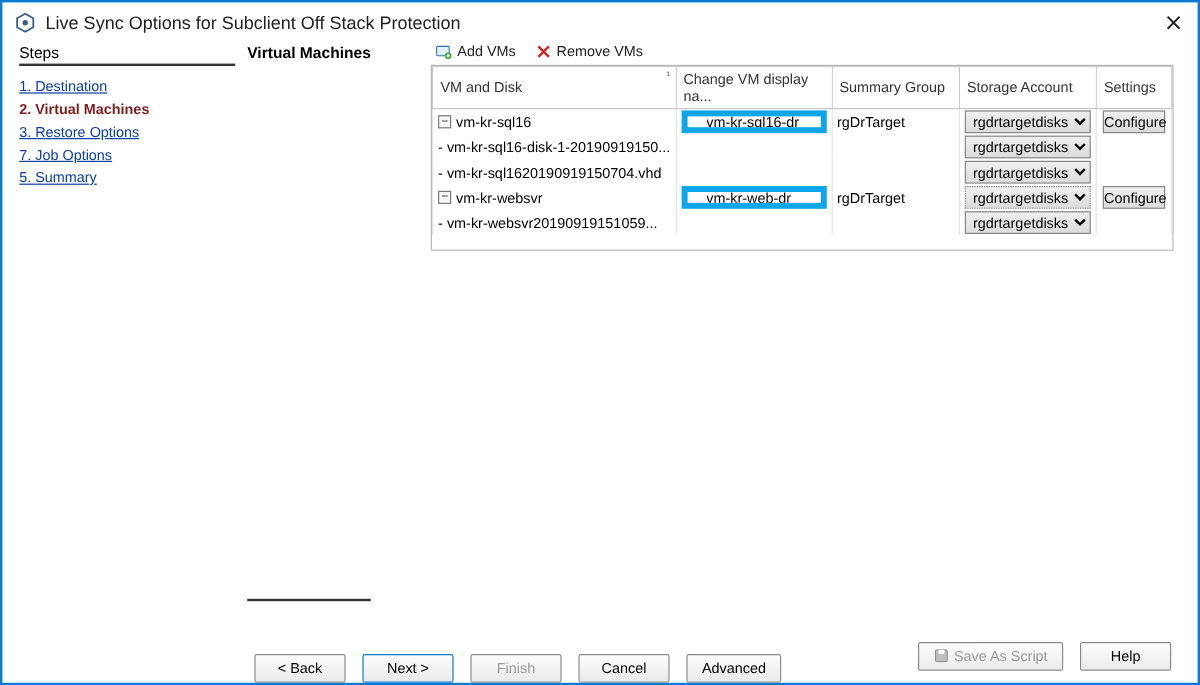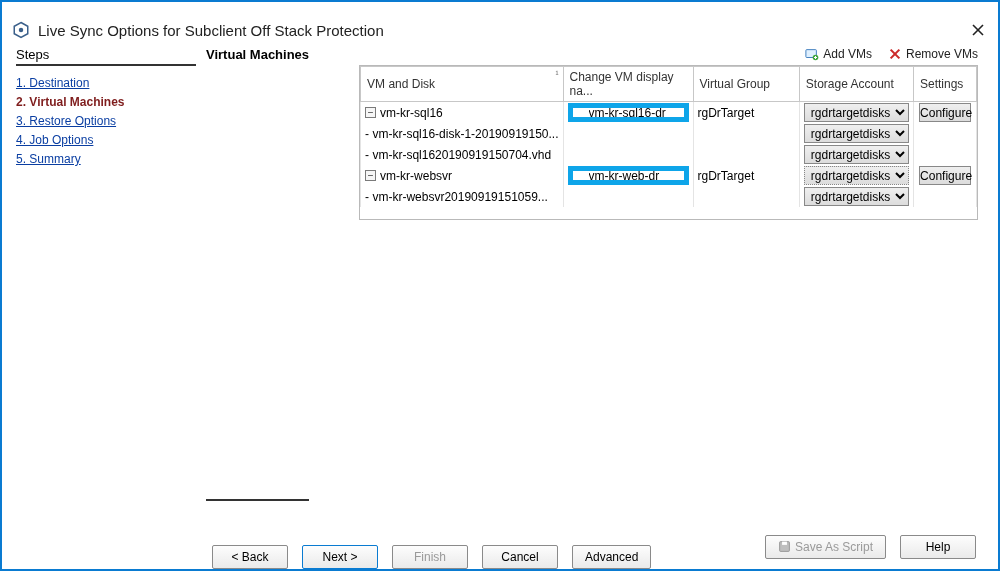--- a/index.html
+++ b/index.html
@@ -1,37 +1,37 @@
 <!DOCTYPE html>
 <html><head>
 <meta charset="utf-8">
 <style>
 * { box-sizing: border-box; margin: 0; padding: 0; font-family: "Segoe UI", Tahoma, sans-serif; font-size: 12px; }
 body { background: #fff; width: 1000px; height: 571px; overflow: hidden; }
 
 .window { width: 1000px; height: 571px; border: 2px solid #0a7bd1; background: #fff; display: flex; flex-direction: column; }
-.titlebar { display: flex; align-items: center; padding: 6px 10px; height: 34px; margin-top: 11px; }
+.titlebar { display: flex; align-items: center; padding: 6px 10px; height: 34px; }
 .titlebar .app-icon { width: 18px; height: 18px; margin-right: 8px; }
 .titlebar .title { font-size: 15px; color: #222; flex: 1; }
 .titlebar .close { width: 20px; display: flex; justify-content: center; align-items: center; cursor: pointer; }
 
 .body-area { flex: 1; display: flex; padding: 0 14px 4px 14px; overflow: hidden; }
 
 .steps-pane { width: 190px; padding-right: 10px; }
 .steps-head { font-weight: normal; font-size: 13px; border-bottom: 2px solid #333; padding-bottom: 2px; margin-bottom: 10px; }
 .steps-list { list-style: none; }
 .steps-list li { margin-bottom: 5px; }
 .steps-list a { color: #0a3ea2; text-decoration: underline; cursor: pointer; }
 .steps-list .active { font-weight: bold; color: #7f1d1d; text-decoration: none; }
 
 .main-pane { flex: 1; display: flex; flex-direction: row; }
 .main-head { font-weight: bold; font-size: 13px; border-bottom: 2px solid #333; padding-bottom: 2px; margin-bottom: 20px; }
 .main-content { flex: 1; padding: 0 6px 0 50px; }
 
-.toolbar { display: flex; gap: 16px; margin-bottom: 4px; padding-left: 4px; justify-content: flex-end; }
+.toolbar { display: flex; gap: 16px; margin-bottom: 4px; padding-left: 4px; }
 .toolbar .tbtn { display: inline-flex; align-items: center; gap: 4px; cursor: pointer; color: #222; }
 .toolbar .tbtn svg { width: 14px; height: 14px; }
 
 .grid-wrap { border: 1px solid #b9b9b9; background: #fff; height: 155px; overflow: hidden; }
 table.grid { width: 100%; border-collapse: collapse; }
 .grid th { background: #fff; border: 1px solid #c7c7c7; text-align: left; padding: 3px 6px; font-weight: normal; font-size: 12px; color: #333; height: 22px; position: relative;}
 .grid th.sorted::after { content: "¹"; position: absolute; right: 4px; top: 2px; font-size: 9px; color: #666; }
 .grid td { border-left: 1px solid #e4e4e4; border-right: 1px solid #e4e4e4; padding: 1px 4px; height: 21px; vertical-align: middle; white-space: nowrap; overflow: hidden; text-overflow: ellipsis; }
 col.col-vm { width: 188px; }
 col.col-nm { width: 148px; }
@@ -76,21 +76,21 @@
     </div>
   </div>
 
   <div class="body-area">
     <div class="steps-pane">
       <div class="steps-head">Steps</div>
       <ul class="steps-list">
         <li><a>1. Destination</a></li>
         <li><span class="active">2. Virtual Machines</span></li>
         <li><a>3. Restore Options</a></li>
-        <li><a>4. Job Options</a></li>
+        <li><a>7. Job Options</a></li>
         <li><a>5. Summary</a></li>
       </ul>
     </div>
 
     <div class="main-pane">
       <div class="main-head">Virtual Machines</div>
       <div class="main-content">
 
         <div class="toolbar">
           <span class="tbtn">
@@ -117,21 +117,21 @@
               <col class="col-vm">
                 <col class="col-nm">
                 <col class="col-rg">
                 <col class="col-sa">
                 <col class="col-st">
             </colgroup>
             <thead>
               <tr>
                 <th class="sorted">VM and Disk</th>
                 <th>Change VM display na...</th>
-                <th>Virtual Group</th>
+                <th>Summary Group</th>
                 <th>Storage Account</th>
                 <th>Settings</th>
               </tr>
             </thead>
             <tbody>
               <tr>
                 <td>
                     <div class="tree-cell">
                       <span class="expander">−</span>
                       <span>vm-kr-sql16</span>

